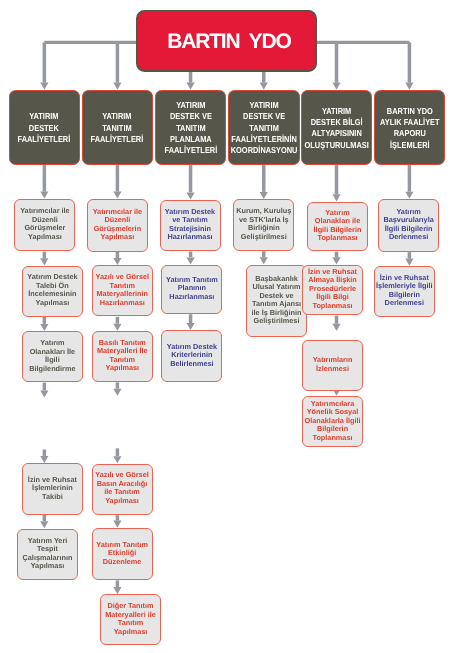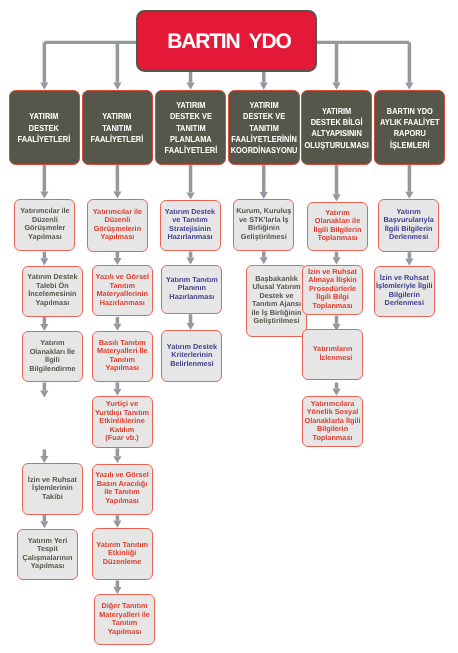--- a/index.html
+++ b/index.html
@@ -181,30 +181,27 @@
     </div>
     <div class="node leaf t-red" style="left: 86.9px; top: 198.8px; width: 61px; height: 52.8px;">
       <span>Yatırımcılar ile<br>Düzenli<br>Görüşmelerin<br>Yapılması</span>
     </div>
     <div class="node leaf t-red" style="left: 91.8px; top: 265.3px; width: 61px; height: 51.2px;">
       <span>Yazılı ve Görsel<br>Tanıtım<br>Materyallerinin<br>Hazırlanması</span>
     </div>
     <div class="node leaf t-red" style="left: 91.8px; top: 331px; width: 61px; height: 51px;">
       <span>Basılı Tanıtım<br>Materyalleri İle<br>Tanıtım<br>Yapılması</span>
     </div>
-    <div class="node leaf t-red" style="left: 91.5px; top: 396px; width: 61px; height: 51.9px;">
-      <span>Yurtiçi ve<br>Yurtdışı Tanıtım<br>Etkinliklerine<br>Katılım<br>(Fuar vb.)</span>
-    </div>
     <div class="node leaf t-red" style="left: 91.5px; top: 463.5px; width: 61px; height: 51.3px;">
       <span>Yazılı ve Görsel<br>Basın Aracılığı<br>ile Tanıtım<br>Yapılması</span>
     </div>
     <div class="node leaf t-red" style="left: 91.6px; top: 527.9px; width: 61px; height: 52.1px;">
       <span>Yatırım Tanıtım<br>Etkinliği<br>Düzenleme</span>
     </div>
-    <div class="node leaf t-red" style="left: 94px; top: 594.4px; width: 61px; height: 51.1px;">
+    <div class="node leaf t-red" style="left: 100px; top: 594.4px; width: 61px; height: 51.1px;">
       <span>Diğer Tanıtım<br>Materyalleri ile<br>Tanıtım<br>Yapılması</span>
     </div>
     <div class="node lvl1" style="left: 154.6px; top: 90.3px; width: 71.9px; height: 74.4px;">
       <span>YATIRIM<br>DESTEK VE<br>TANITIM<br>PLANLAMA<br>FAALİYETLERİ</span>
     </div>
     <div class="node leaf t-navy" style="left: 159.5px; top: 199.7px; width: 61px; height: 51.5px;">
       <span>Yatırım Destek<br>ve Tanıtım<br>Stratejisinin<br>Hazırlanması</span>
     </div>
     <div class="node leaf t-navy" style="left: 161.4px; top: 264.7px; width: 61px; height: 49.2px;">
       <span>Yatırım Tanıtım<br>Planının<br>Hazırlanması</span>
@@ -223,21 +220,21 @@
     </div>
     <div class="node lvl1" style="left: 301px; top: 90.3px; width: 71px; height: 74.4px;">
       <span>YATIRIM<br>DESTEK BİLGİ<br>ALTYAPISININ<br>OLUŞTURULMASI</span>
     </div>
     <div class="node leaf t-red" style="left: 307px; top: 201.6px; width: 61px; height: 49.7px;">
       <span>Yatırım<br>Olanakları ile<br>İlgili Bilgilerin<br>Toplanması</span>
     </div>
     <div class="node leaf t-red" style="left: 302px; top: 264.6px; width: 61px; height: 50.6px;">
       <span>İzin ve Ruhsat<br>Almaya İlişkin<br>Prosedürlerle<br>İlgili Bilgi<br>Toplanması</span>
     </div>
-    <div class="node leaf t-red" style="left: 302px; top: 329px; width: 61px; height: 51px; text-align: right;">
+    <div class="node leaf t-red" style="left: 302px; top: 340px; width: 61px; height: 51px;">
       <span>Yatırımların<br>İzlenmesi</span>
     </div>
     <div class="node leaf t-red" style="left: 302px; top: 396px; width: 61px; height: 51.3px;">
       <span>Yatırımcılara<br>Yönelik Sosyal<br>Olanaklarla İlgili<br>Bilgilerin<br>Toplanması</span>
     </div>
     <div class="node lvl1" style="left: 373.6px; top: 90.3px; width: 71.6px; height: 74.4px;">
       <span>BARTIN YDO<br>AYLIK FAALİYET<br>RAPORU<br>İŞLEMLERİ</span>
     </div>
     <div class="node leaf t-navy" style="left: 378.1px; top: 199px; width: 61px; height: 52.8px;">
       <span>Yatırım<br>Başvurularıyla<br>İlgili Bilgilerin<br>Derlenmesi</span>

